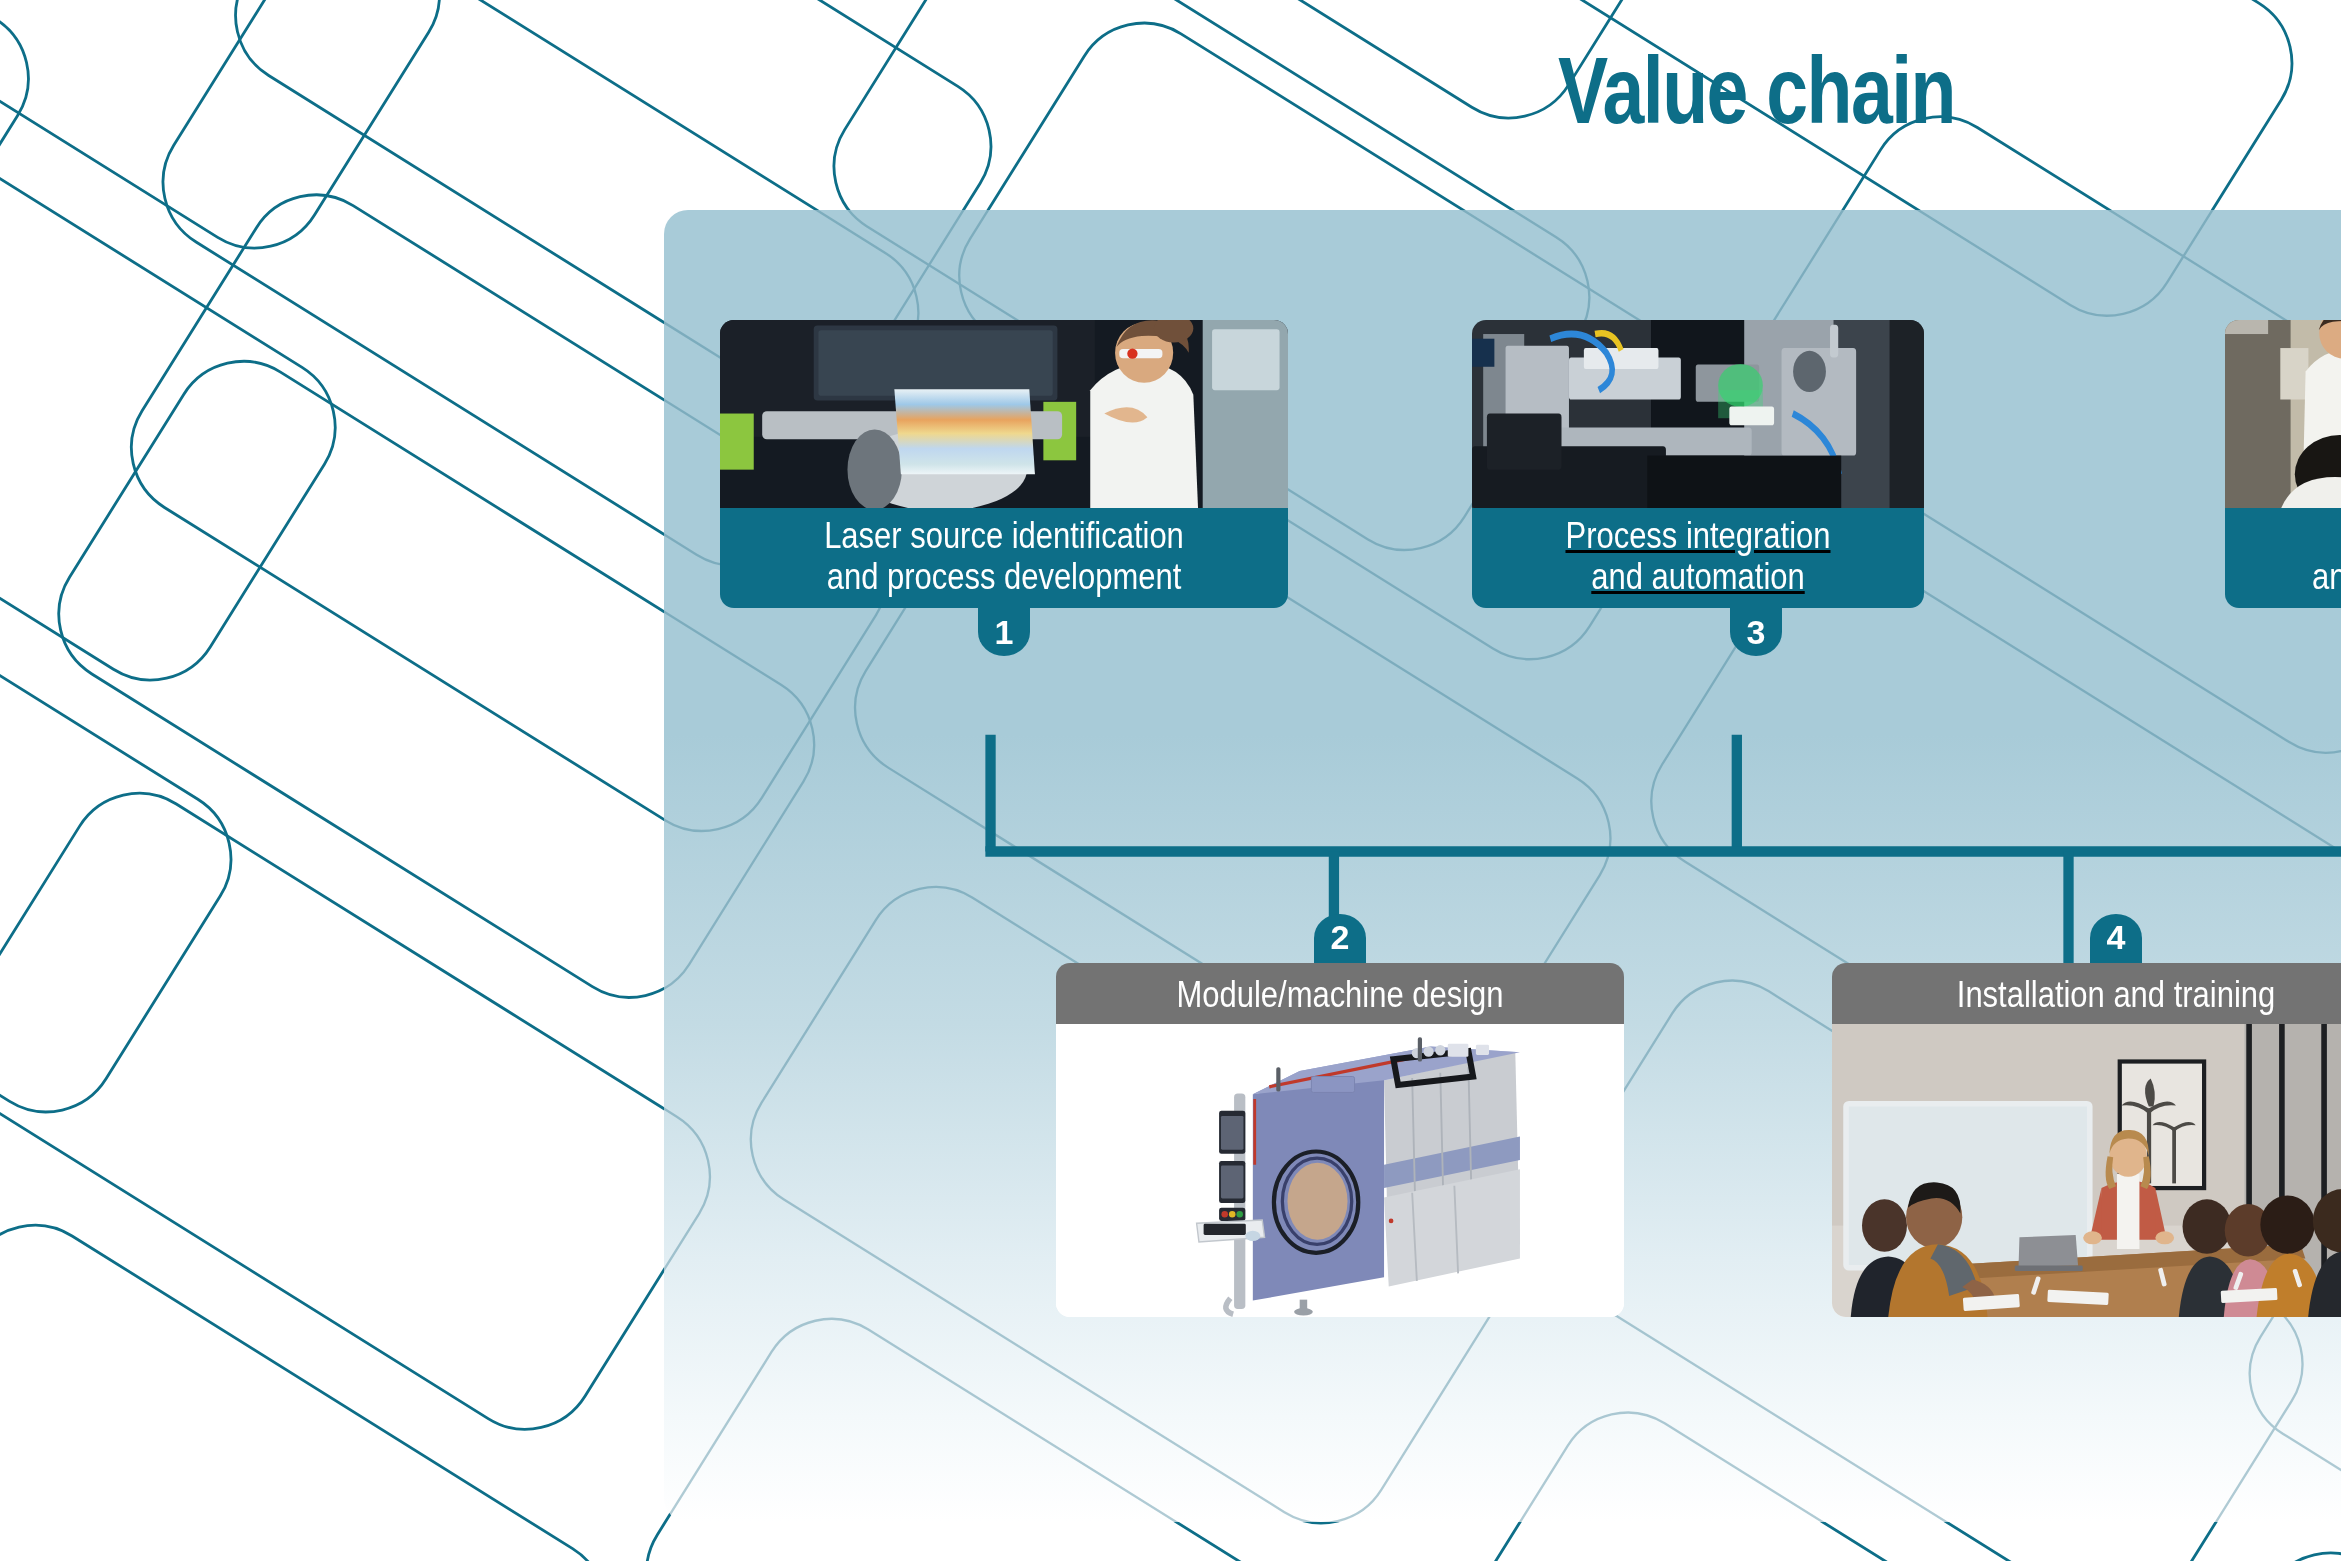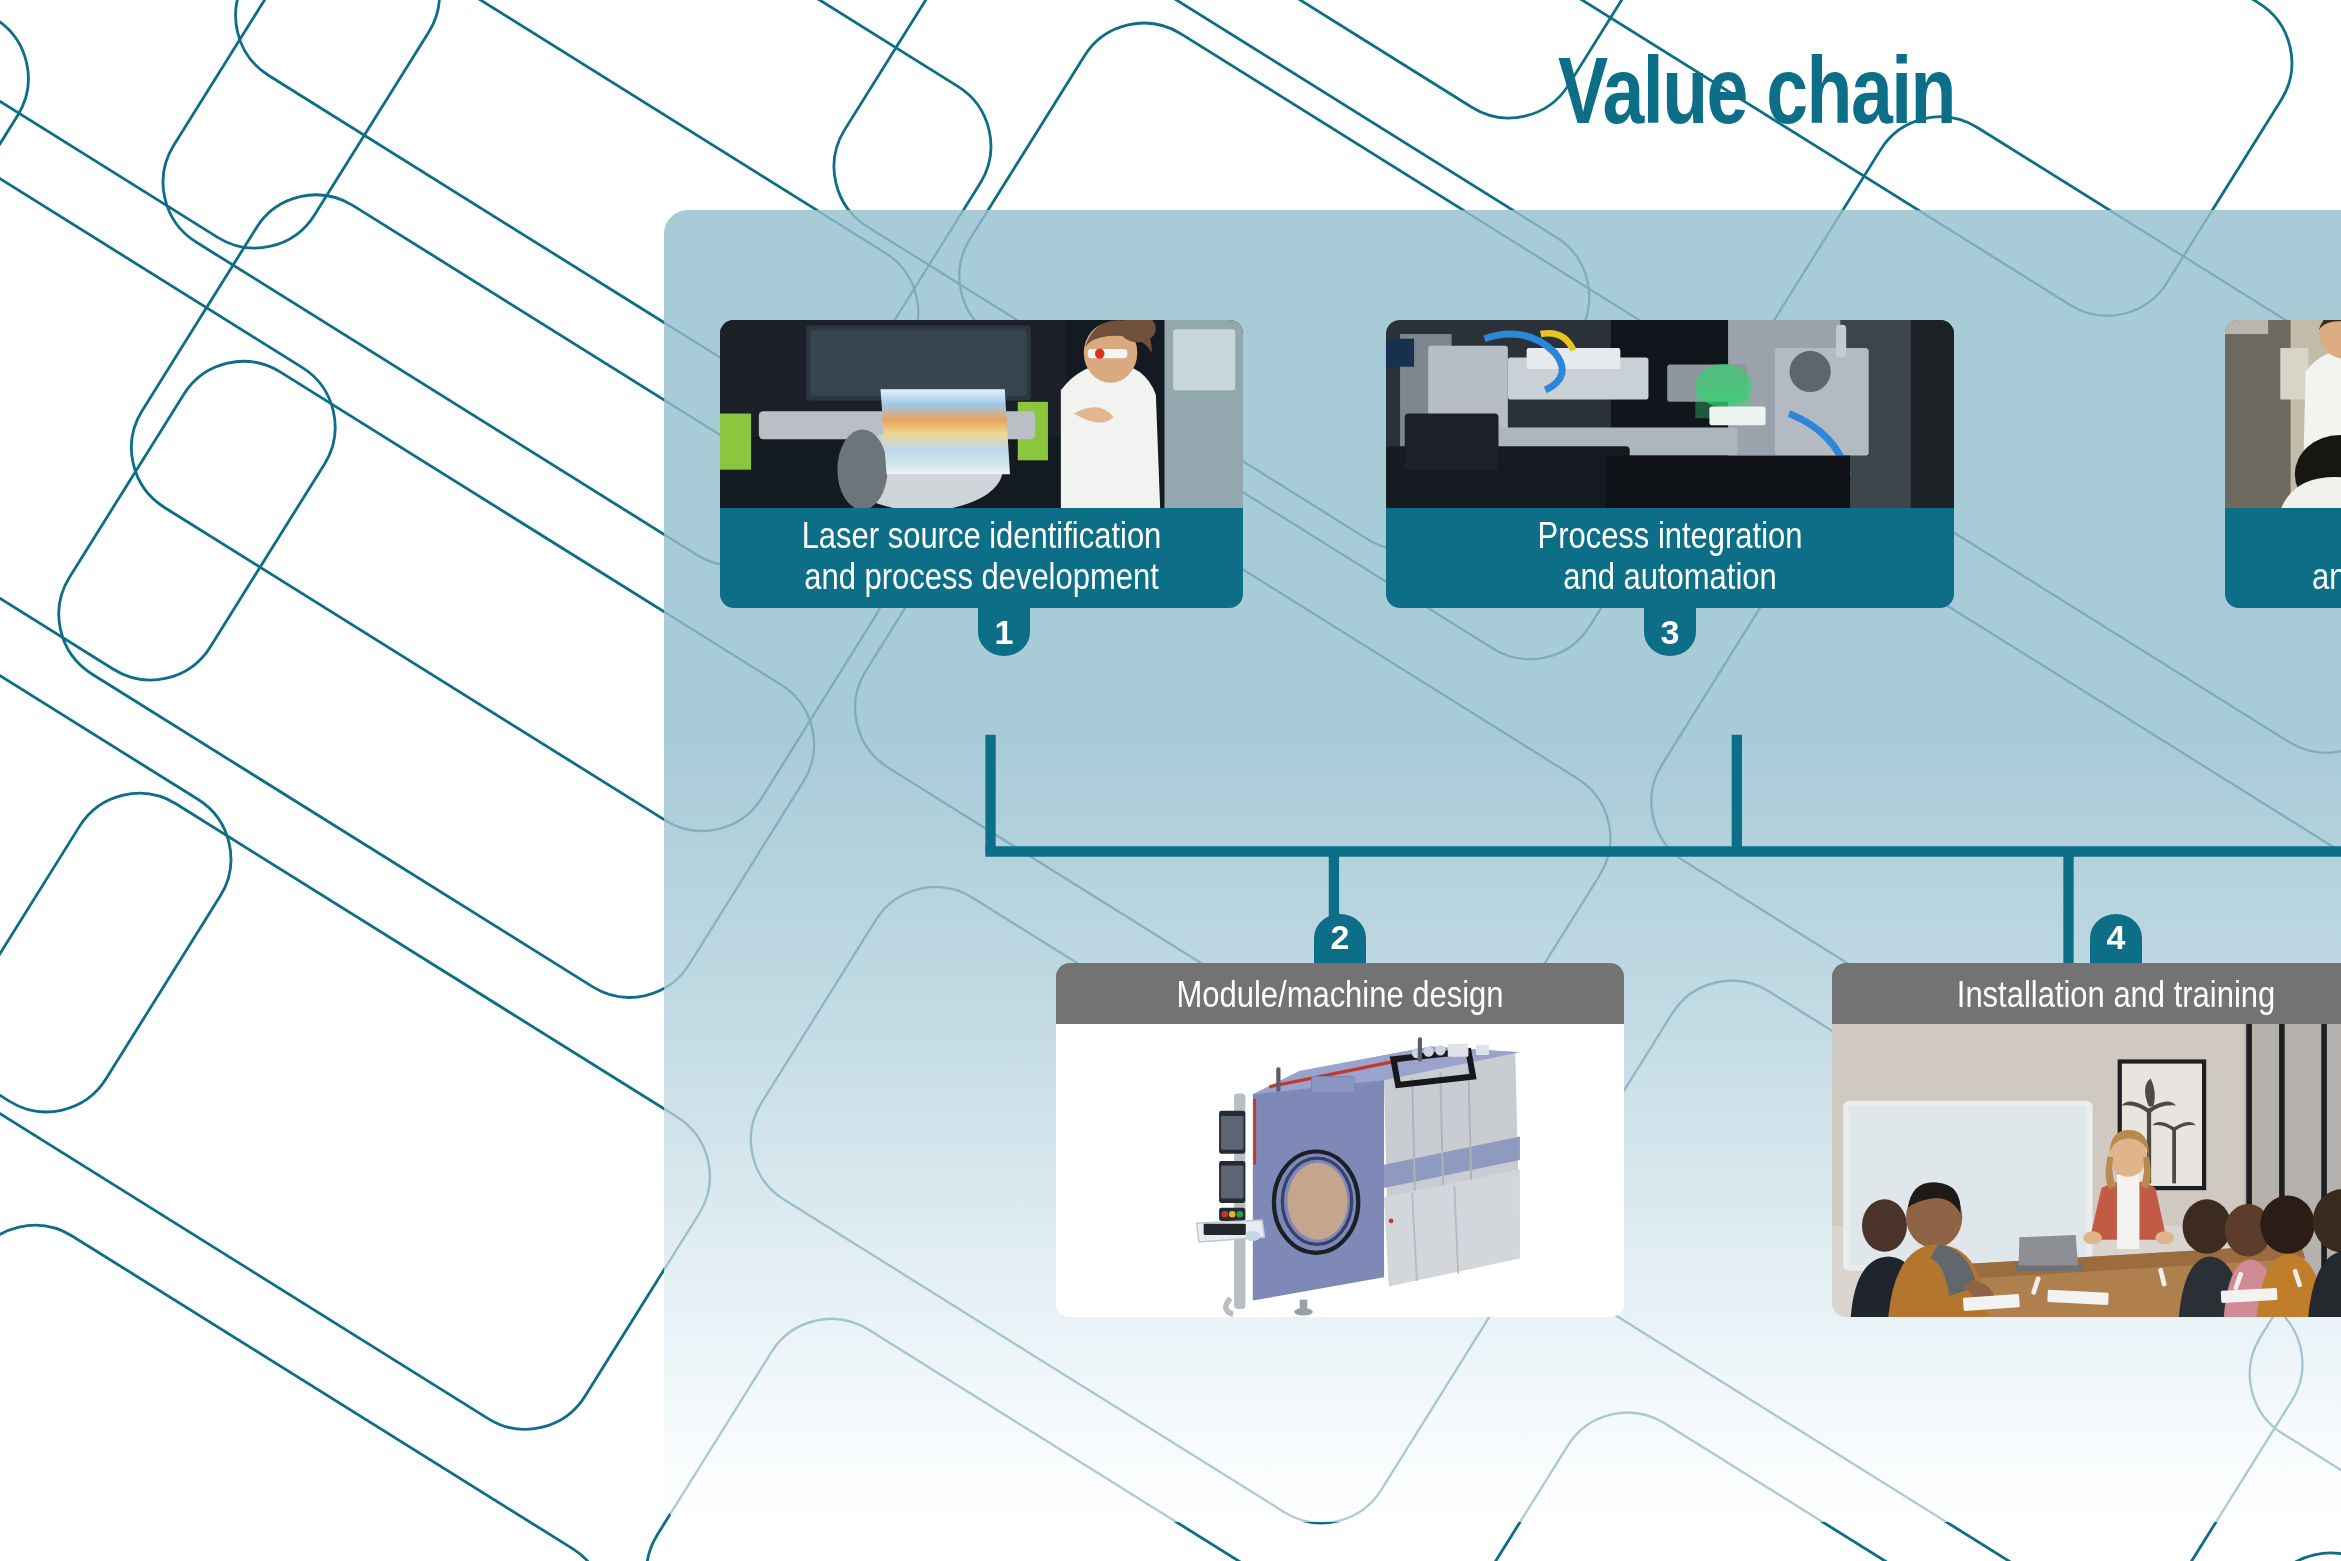--- a/index.html
+++ b/index.html
@@ -187,21 +187,21 @@
     <path d="M 3880 1120 L 3880 1369"></path>
 
     <path d="M 686 1369 L 3891 1369"></path>
 
     <path d="M 1430 1369 L 1430 1608"></path>
 
     <path d="M 2998 1369 L 2998 1608"></path>
   </g>
 </svg>
 
-<div class="card card-top" style="left:720px;top:320px;width:523px;">
+<div class="card card-top" style="left:720px;top:320px;width:568px;">
   <div class="pic">
     <svg viewBox="0 0 1212 402" preserveAspectRatio="none" style="width:100%;height:100%">
       <rect width="1212" height="402" fill="#141a22"></rect>
 
       <rect x="0" y="0" width="800" height="250" fill="#1b2028"></rect>
 
       <rect x="200" y="12" width="520" height="160" rx="8" fill="#2e3944" opacity=".95"></rect>
       <rect x="210" y="22" width="500" height="140" rx="6" fill="#3b4855" opacity=".8"></rect>
 
       <rect x="0" y="200" width="72" height="120" fill="#8cc63f"></rect>
@@ -237,21 +237,21 @@
   </div>
   <div class="bar">
     <div class="label">Laser source identification
 and process development</div>
   </div>
   <div class="badge badge-down" style="left:258px;top:287px;">
     <span>1</span>
   </div>
 </div>
 
-<div class="card card-top" style="left:1386px;top:320px;width:568px;">
+<div class="card card-top" style="left:1472px;top:320px;width:452px;text-decoration:underline;">
   <div class="pic">
     <svg viewBox="0 0 1212 402" preserveAspectRatio="none" style="width:100%;height:100%">
       <rect width="1212" height="402" fill="#2b3138"></rect>
       <rect x="480" y="0" width="250" height="300" fill="#11161c"></rect>
       <rect x="730" y="0" width="240" height="300" fill="#9aa3ab"></rect>
       <rect x="970" y="0" width="150" height="402" fill="#3c444c"></rect>
       <rect x="1120" y="0" width="92" height="402" fill="#1d2227"></rect>
       <rect x="30" y="30" width="110" height="250" fill="#7e878f"></rect>
       <rect x="0" y="40" width="60" height="60" fill="#16304d"></rect>
 

